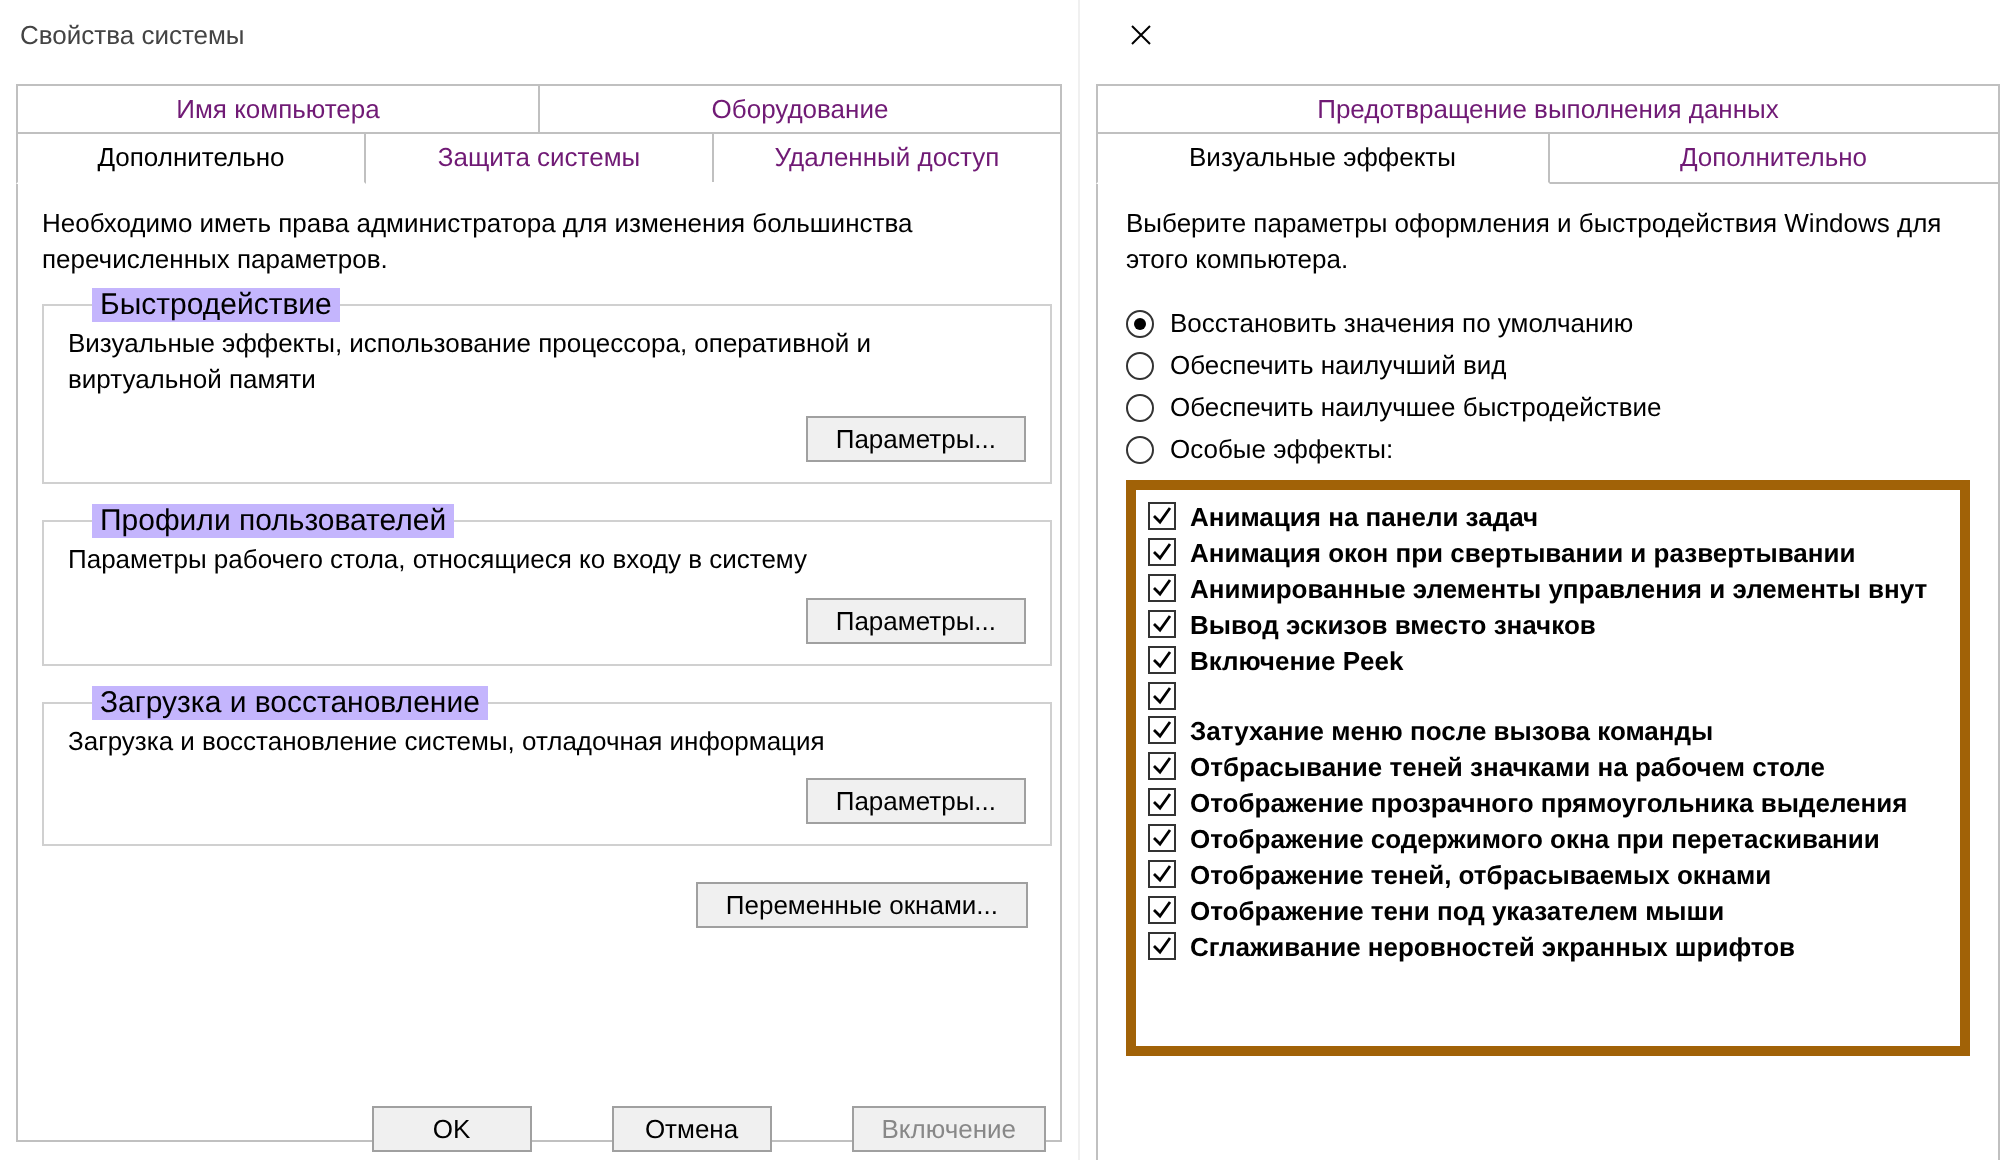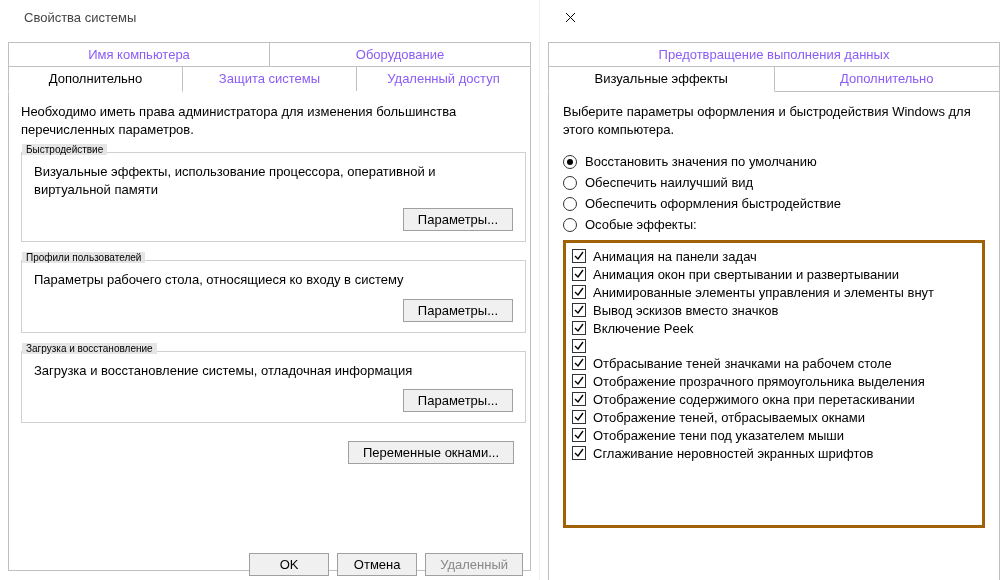--- a/index.html
+++ b/index.html
@@ -18,21 +18,21 @@
     background: #fff;
     height: 580px;
   }
   .dlg.left { width: 540px; border-right: 1px solid #f0f0f0; }
   .dlg.right { width: 468px; }
   .titlebar {
     height: 34px; display: flex; align-items: center;
     padding: 0 10px; justify-content: space-between;
     color: #444;
   }
-  .titlebar .title { font-size: 13px; margin-left: 14px; }
+  .titlebar .title { font-size: 13px; }
   .close-x {
     width: 40px; height: 28px; display: flex;
     align-items: center; justify-content: center;
     cursor: pointer; font-size: 13px; color: #000;
   }
   .tabs-outer {
     padding: 8px 8px 0 8px;
   }
   .tabrow {
     display: flex;
@@ -49,52 +49,53 @@
     position: relative;
   }
   .tabrow1 .tab { border-bottom: none; }
   .tabrow2 .tab { margin-top: -1px; }
   .tabrow .tab + .tab { border-left: none; }
   .tab.active {
     background: #fff;
     z-index: 2;
     border-bottom-color: #fff;
   }
-  .tab.inactive-dim { color: #8b5cf6; }
+  .tab.inactive-dim { color: #701a75; }
   .tabpanel {
     border: 1px solid #c0c0c0;
     border-top: none;
     margin-top: -1px;
     padding: 12px 4px 12px 12px;
     background: #fff;
   }
   .left .tabpanel { height: 480px; position: relative; }
   .intro { margin-bottom: 14px; line-height: 1.35; }
   .groupbox {
     border: 1px solid #d0d0d0;
     margin-bottom: 18px;
     padding: 10px 12px 10px 12px;
     position: relative;
   }
   .group-legend {
     position: absolute;
-    top: -9px; left: 0;
-    background: #e5e5e5;
+    top: -9px; left: 24px;
+    background: #c4b5fd;
     padding: 0 4px;
-    font-size: 10px;
+    font-size: 15px;
   }
   .group-desc { margin-bottom: 10px; line-height: 1.35; }
   .btnrow-right { display: flex; justify-content: flex-end; }
   button.win {
     background: #f0f0f0;
     border: 1px solid #a0a0a0;
     padding: 3px 14px;
     font: inherit;
     cursor: pointer;
     min-width: 100px;
+    margin-left: 32px;
   }
   button.win:disabled {
     color: #888;
   }
   .envrow { display: flex; justify-content: flex-end; margin-top: 4px; padding-right: 12px; }
   .dlg-buttons {
     position: absolute;
     bottom: 4px; right: 16px;
     display: flex; gap: 8px;
   }
@@ -120,25 +121,26 @@
     border-radius: 50%;
     margin-right: 8px;
     display: flex; align-items: center; justify-content: center;
     flex-shrink: 0;
   }
   .radio-visual .dot {
     width: 6px; height: 6px; border-radius: 50%;
     background: #000;
   }
   .check-list {
-    border: 3px solid #a16207;
+    border: 5px solid #a16207;
     margin-top: 8px;
     height: 288px;
     overflow: hidden;
     padding: 4px 6px 0 6px;
+    font-weight: bold;
   }
   .check-line {
     display: flex; align-items: center;
     padding: 1.5px 0;
     cursor: pointer;
     white-space: nowrap;
   }
   .check-visual {
     width: 14px; height: 14px;
     border: 1px solid #333;
@@ -198,21 +200,21 @@
 
         <div class="envrow">
           <button class="win" style="min-width:150px">Переменные окнами...</button>
         </div>
       </div>
     </div>
 
     <div class="dlg-buttons">
       <button class="win" style="min-width:80px">OK</button>
       <button class="win" style="min-width:80px">Отмена</button>
-      <button class="win" style="min-width:90px" disabled="">Удаленный</button>
+      <button class="win" style="min-width:90px" disabled="">Включение</button>
     </div>
   </div>
 
   <div class="dlg right">
     <div class="titlebar">
       <div class="close-x">
         <svg width="11" height="11" viewBox="0 0 11 11">
             <path d="M1 1 L10 10 M10 1 L1 10" stroke="#000" stroke-width="1"></path>
           </svg>
       </div>
@@ -236,21 +238,21 @@
                 <span class="dot"></span>
               </span>
               <span>Восстановить значения по умолчанию</span>
             </div>
             <div class="radio-line">
               <span class="radio-visual"></span>
               <span>Обеспечить наилучший вид</span>
             </div>
             <div class="radio-line">
               <span class="radio-visual"></span>
-              <span>Обеспечить оформления быстродействие</span>
+              <span>Обеспечить наилучшее быстродействие</span>
             </div>
             <div class="radio-line">
               <span class="radio-visual"></span>
               <span>Особые эффекты:</span>
             </div>
           </div>
 
         <div class="check-list">
           <div id="checks">
               <div class="check-line">
@@ -299,20 +301,28 @@
                     <path d="M1 5 L4 8 L9 1" stroke="#000" stroke-width="1.4" fill="none"></path>
                   </svg>
                 </span>
               </div>
               <div class="check-line">
                 <span class="check-visual">
                   <svg viewBox="0 0 10 10">
                     <path d="M1 5 L4 8 L9 1" stroke="#000" stroke-width="1.4" fill="none"></path>
                   </svg>
                 </span>
+                <span>Затухание меню после вызова команды</span>
+              </div>
+              <div class="check-line">
+                <span class="check-visual">
+                  <svg viewBox="0 0 10 10">
+                    <path d="M1 5 L4 8 L9 1" stroke="#000" stroke-width="1.4" fill="none"></path>
+                  </svg>
+                </span>
                 <span>Отбрасывание теней значками на рабочем столе</span>
               </div>
               <div class="check-line">
                 <span class="check-visual">
                   <svg viewBox="0 0 10 10">
                     <path d="M1 5 L4 8 L9 1" stroke="#000" stroke-width="1.4" fill="none"></path>
                   </svg>
                 </span>
                 <span>Отображение прозрачного прямоугольника выделения</span>
               </div>

